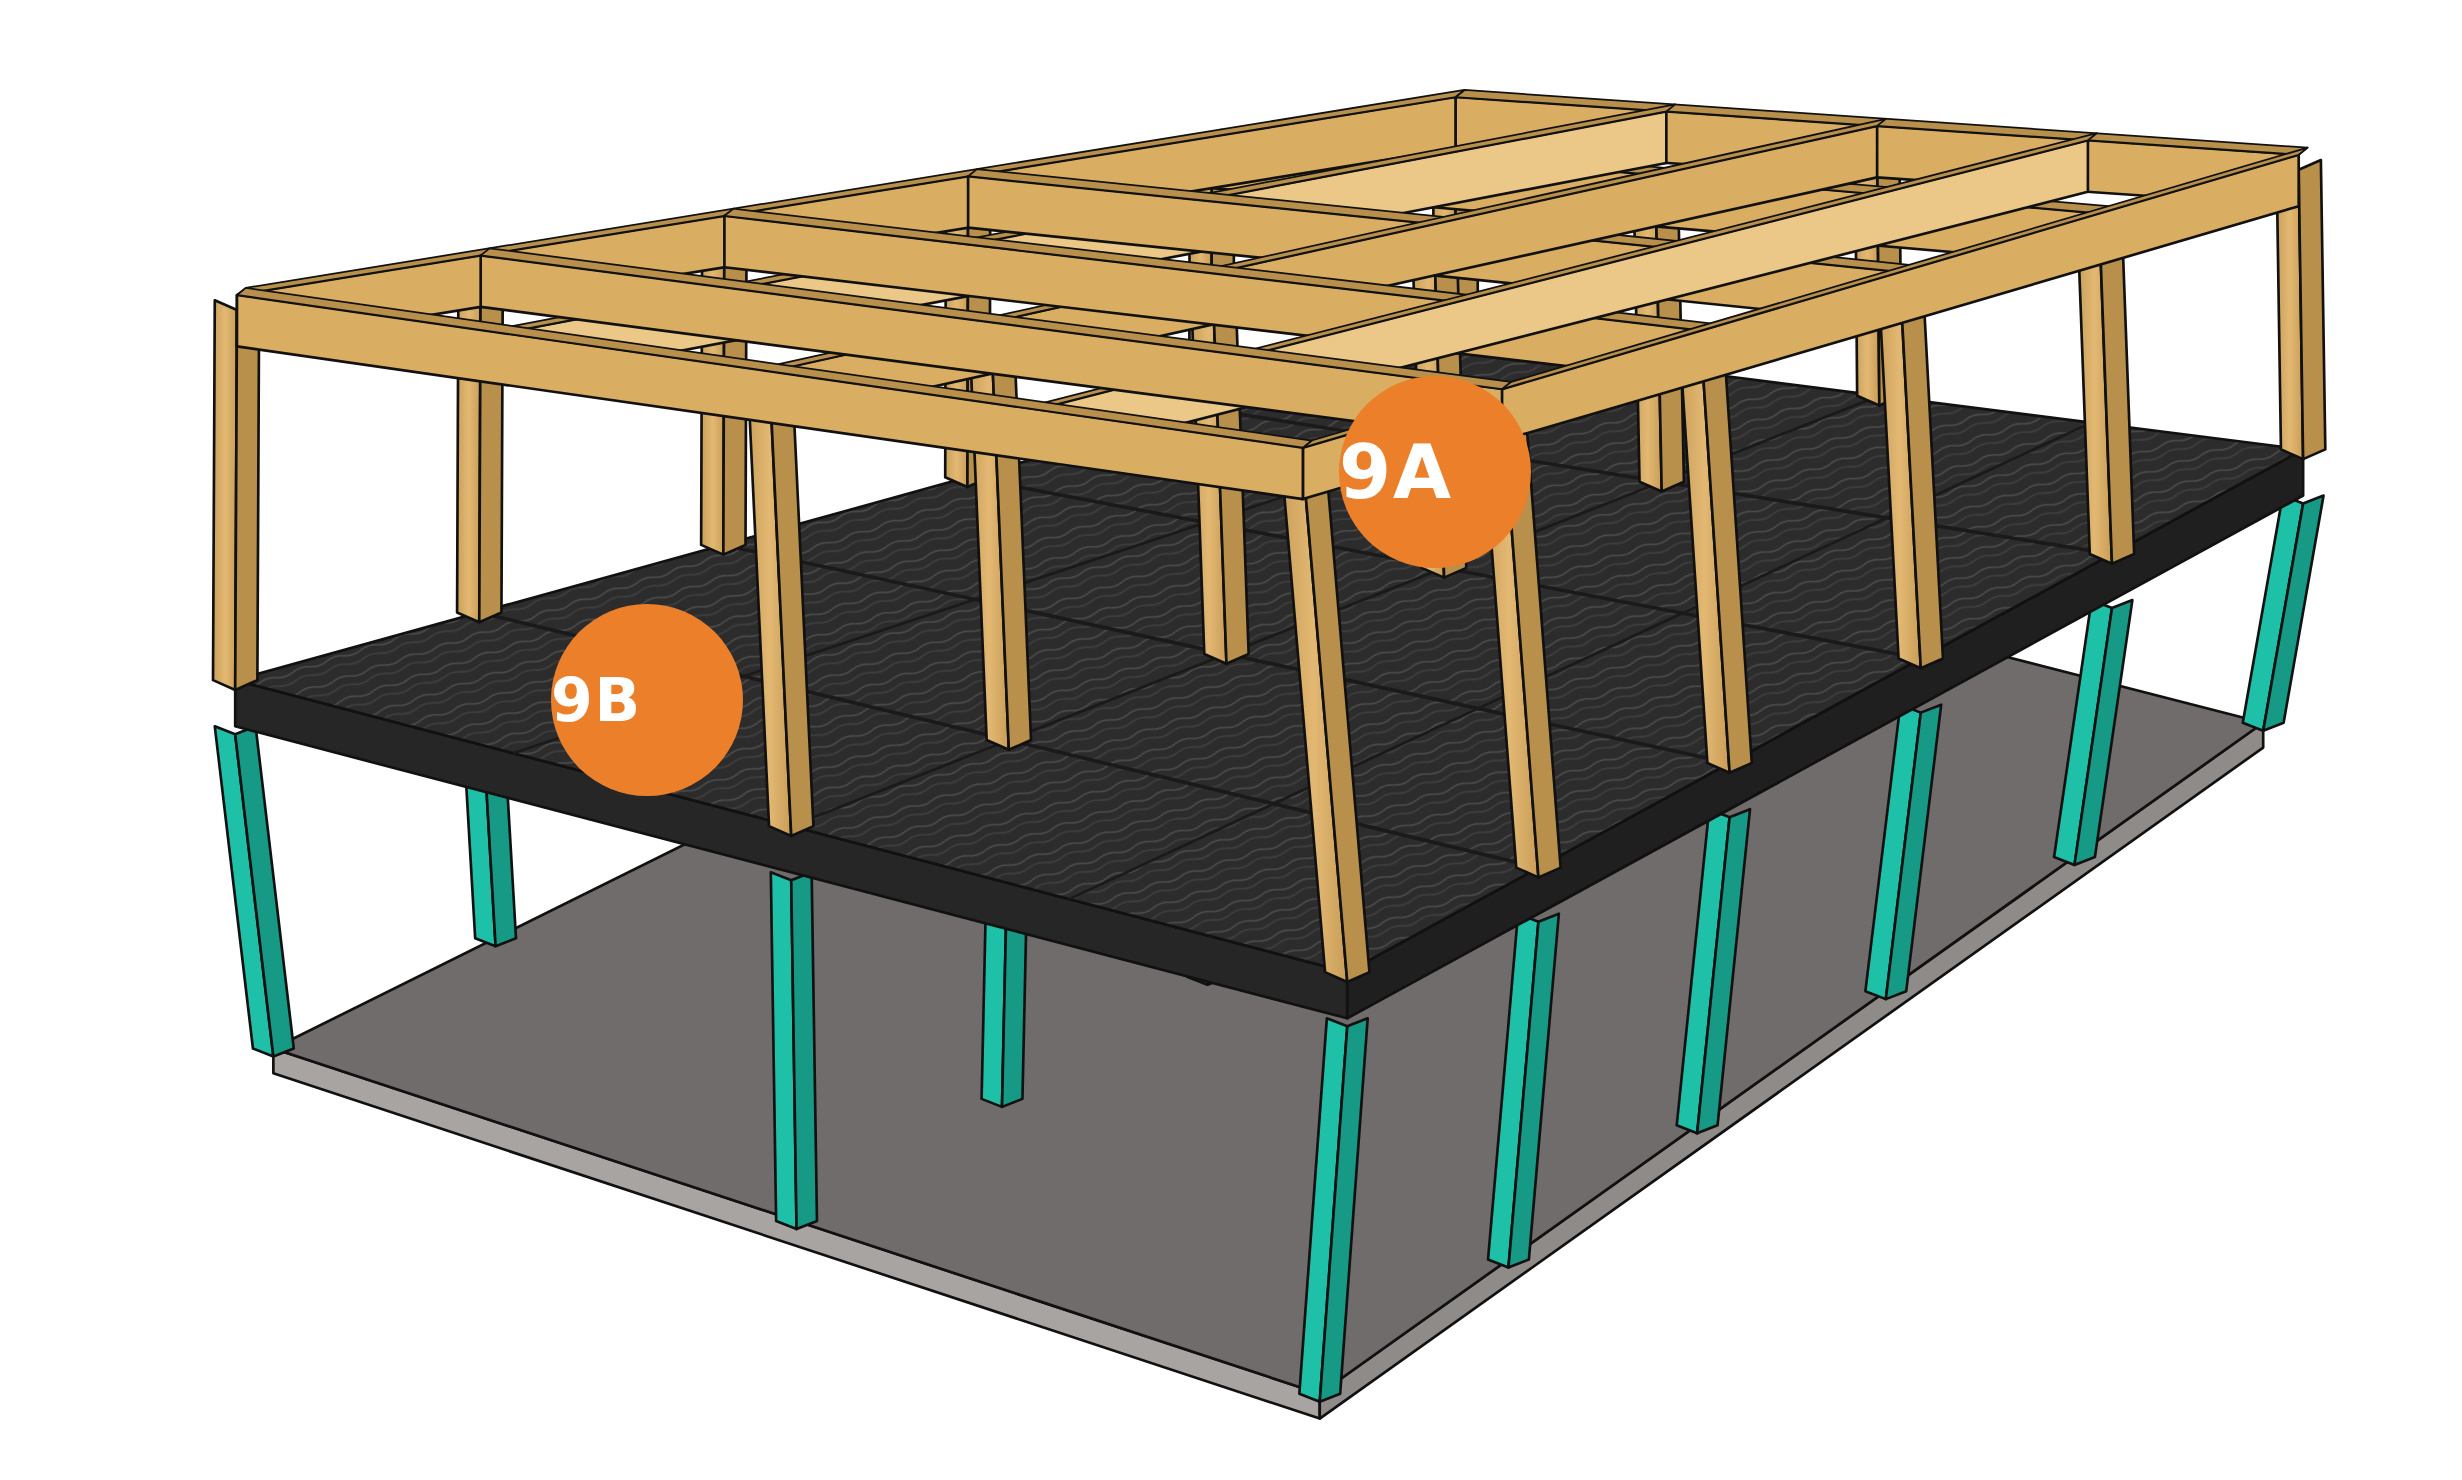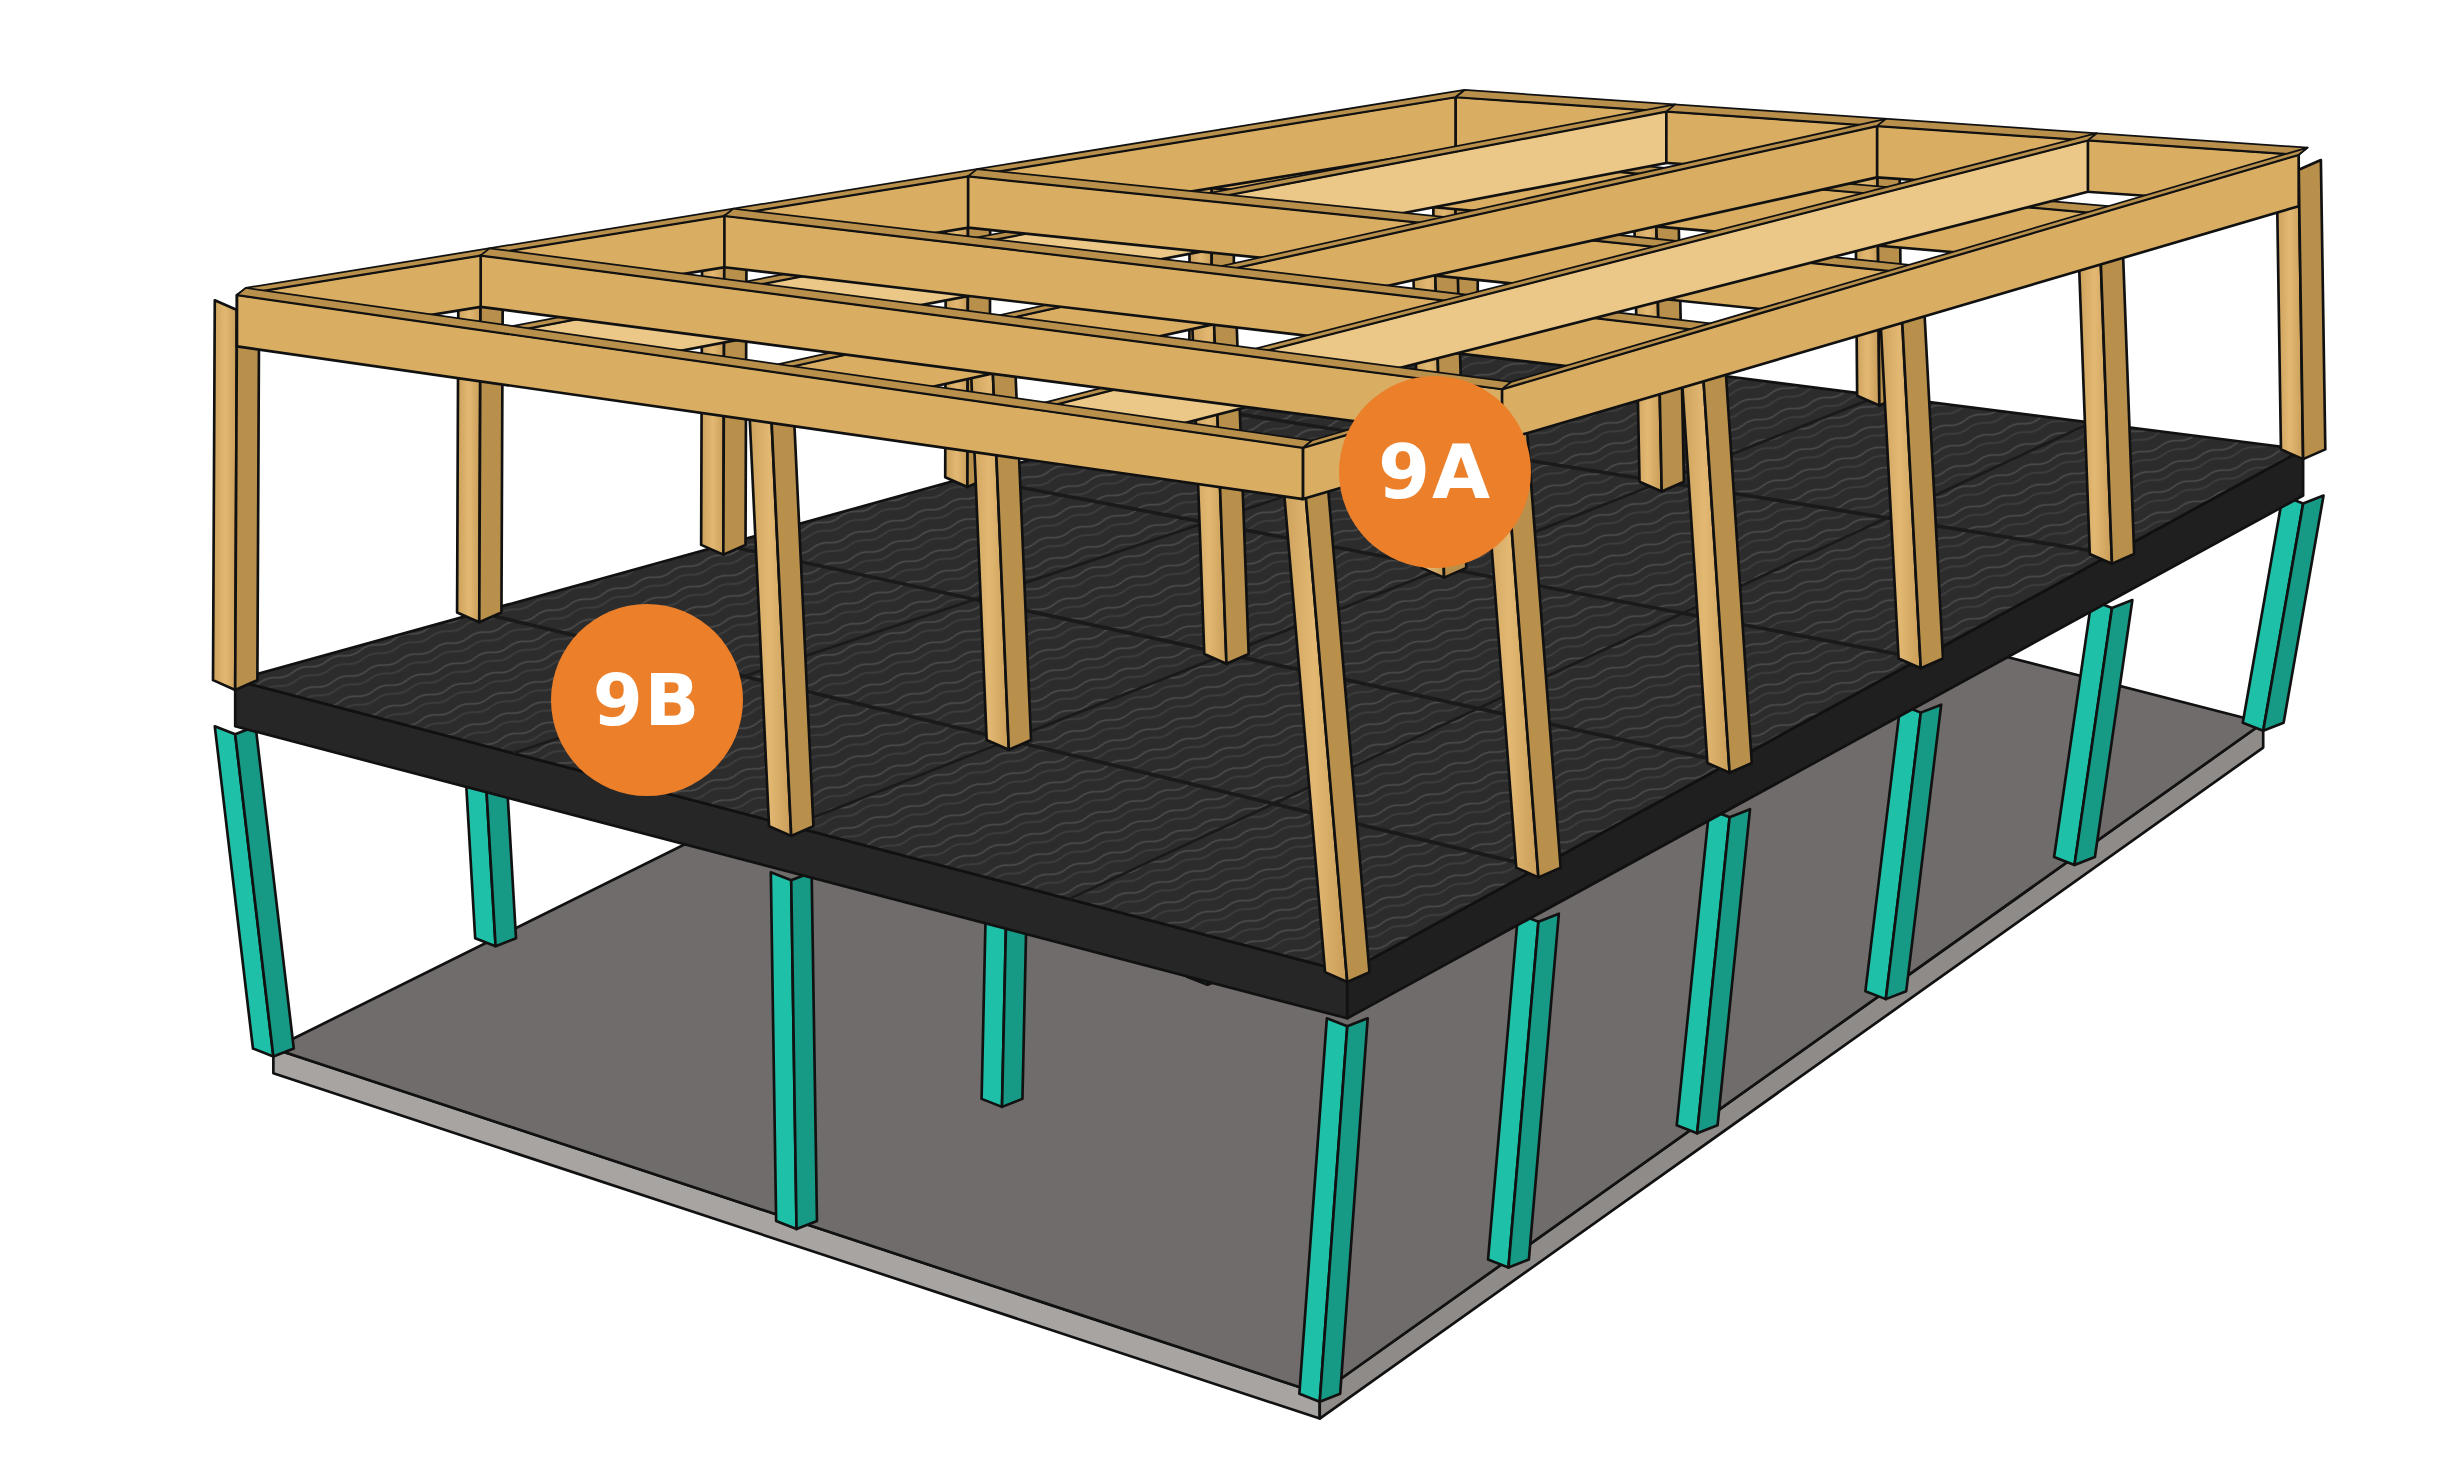--- a/index.html
+++ b/index.html
@@ -1,20 +1,20 @@
 <!DOCTYPE html>
 <html style="font-size:14px"><head>
 <meta charset="utf-8">
 <style>
   html, body { margin: 0; padding: 0; background: #ffffff; }
   body { width: 2462px; height: 1481px; overflow: hidden; position: relative;
          font-family: "Liberation Sans", sans-serif; }
   #scene { position: absolute; left: 0; top: 0; width: 2462px; height: 1481px; }
   .badge { position: absolute; border-radius: 50%; display: flex; align-items: center;
-           justify-content: center; color: #ffffff; font-weight: 700;
+           color: #ffffff; font-weight: 700;
            font-family: "DejaVu Sans", sans-serif; letter-spacing: 1.8px; }
 </style>
 </head>
 <body>
 
 <svg id="scene" xmlns="http://www.w3.org/2000/svg" width="2462" height="1481" viewBox="0 0 2774 1668">
   <defs>
     <pattern id="deckTex" width="40" height="24" patternUnits="userSpaceOnUse" patternTransform="rotate(-18)">
       <rect width="40" height="24" fill="#2c2c2c"></rect>
       <path d="M0 6 Q10 2 20 6 T40 6" stroke="#4a4a4a" stroke-width="2" fill="none"></path>
@@ -139,16 +139,16 @@
       <polygon points="541.6,287.4 1692.4,438 1692.4,496 541.6,345.4" fill="#d9ad62" stroke="#111111" stroke-width="3" stroke-linejoin="round"></polygon>
       <polygon points="541.6,287.4 1692.4,438 1702.4,430 551.6,279.4" fill="#b8904c" stroke="#111111" stroke-width="2" stroke-linejoin="round"></polygon>
       <polygon points="267,332 1468,504 1468,562 267,390" fill="#d9ad62" stroke="#111111" stroke-width="3" stroke-linejoin="round"></polygon>
       <polygon points="267,332 1468,504 1478,496 277,324" fill="#b8904c" stroke="#111111" stroke-width="2" stroke-linejoin="round"></polygon>
     </g>
 </svg>
 
 <div class="badge" id="badge-9A" style="left: 1339px; top: 376px; width: 192px; height: 192px; background: rgb(236, 127, 42); color: rgb(255, 255, 255); font-size: 75px;">
   <span>9A</span>
 </div>
-<div class="badge" id="badge-9B" style="left: 551px; top: 604px; width: 192px; height: 192px; background: rgb(236, 127, 42); color: rgb(255, 255, 255); font-size: 72px;">
+<div class="badge" id="badge-9B" style="left: 551px; top: 604px; width: 192px; height: 192px; background: rgb(236, 127, 42); color: rgb(255, 255, 255); font-size: 60px;">
   <span>9B</span>
 </div>
 
 
 </body></html>

